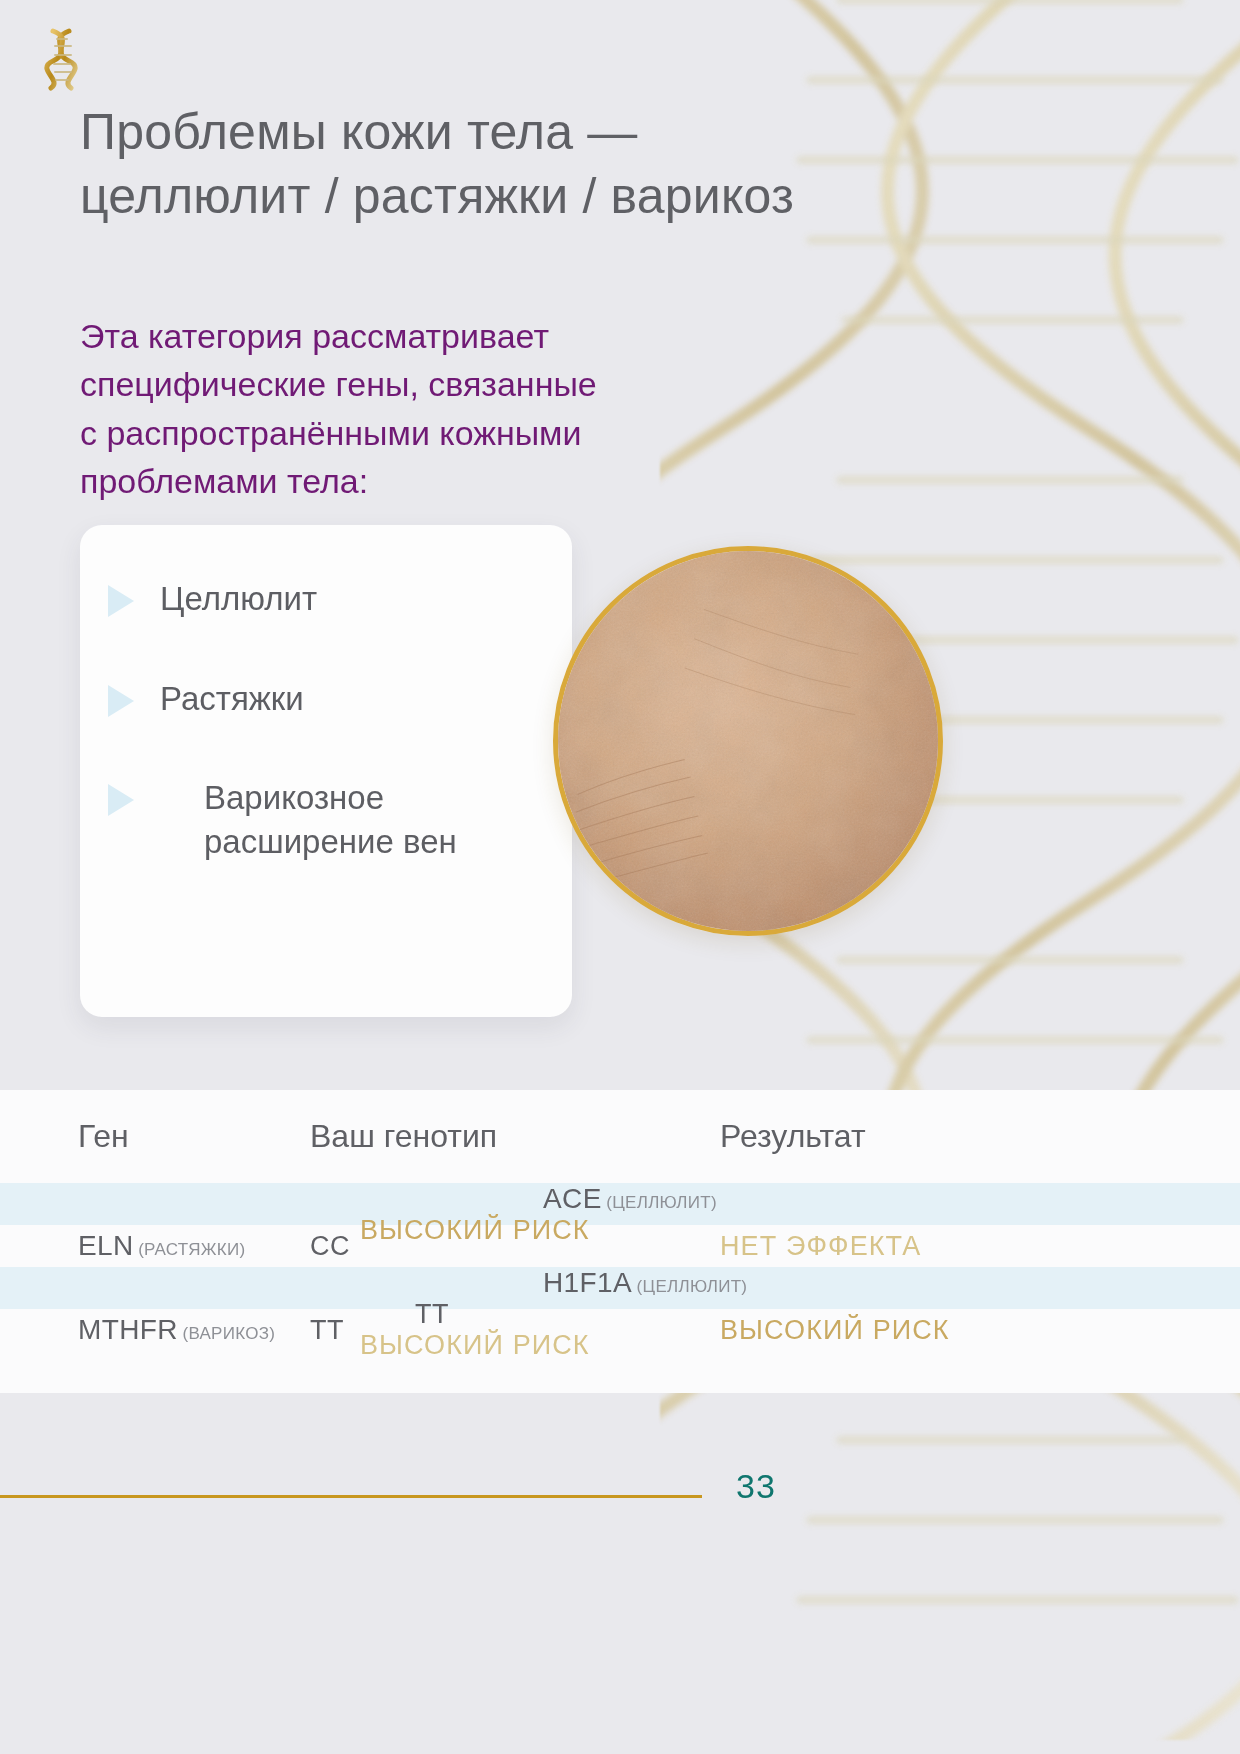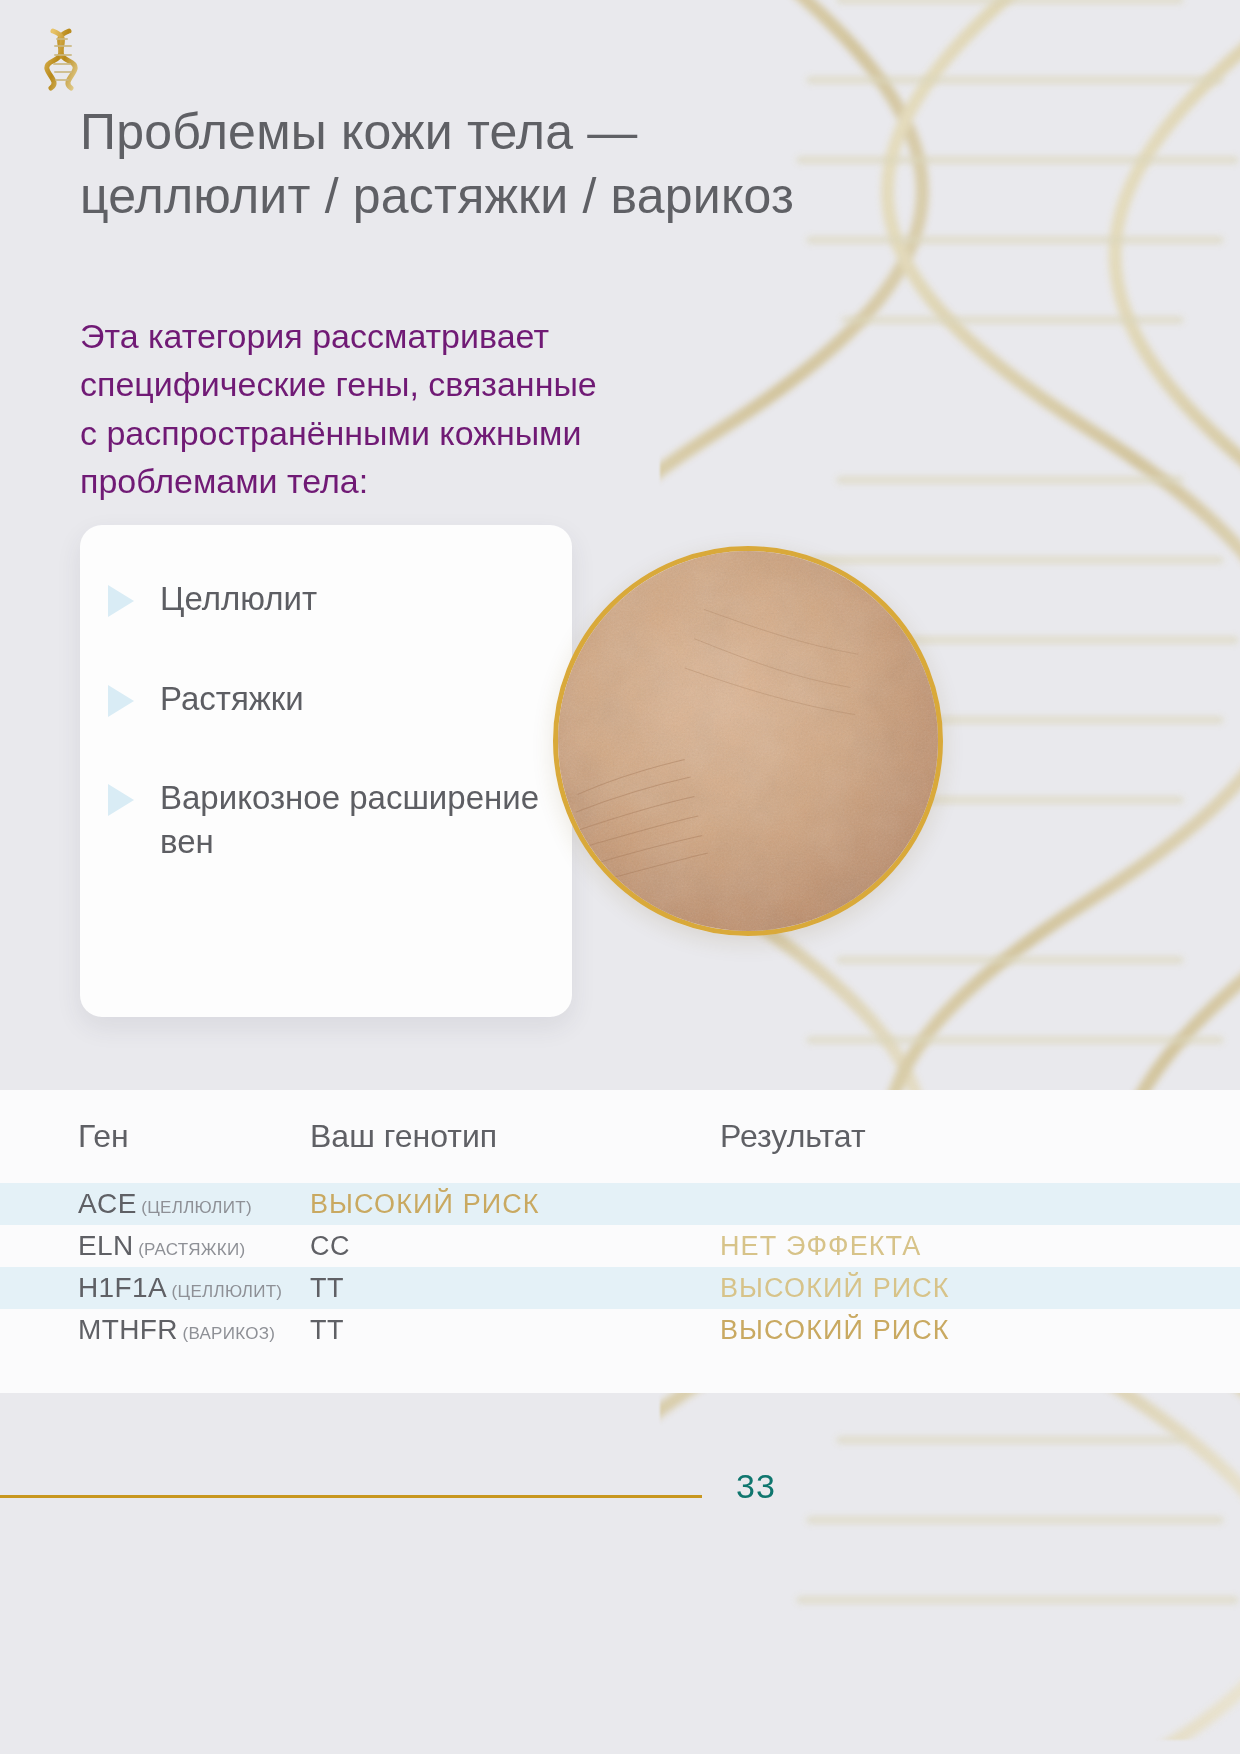--- a/index.html
+++ b/index.html
@@ -83,21 +83,21 @@
     position: absolute;
     left: 28px;
     top: 52px;
     right: 20px;
   }
   .bullet {
     display: flex;
     align-items: flex-start;
     margin-bottom: 56px;
   }
-  .bullet:last-child { margin-bottom: 11px; }
+  .bullet:last-child { margin-bottom: 11px; gap: 44px; }
   .tri {
     flex: 0 0 auto;
     width: 0; height: 0;
     border-top: 16px solid transparent;
     border-bottom: 16px solid transparent;
     border-left: 26px solid #d9ecf5;
     margin-top: 8px;
     margin-right: 26px;
   }
   .bullet-label {
@@ -132,21 +132,21 @@
   .thead {
     height: 93px;
     background: #fbfbfc;
   }
   .thead .cell {
     font-size: 32px;
     font-weight: 300;
     color: #5f6065;
   }
   .tbody .trow { height: 42px; }
-  .tbody .trow.odd  { background: #e4f1f7; }
+  .tbody .trow.odd  { background: #e4f1f7; flex-direction: column; }
   .tbody .trow.even { background: #fbfbfc; }
   .tfoot { height: 34px; background: #fbfbfc; }
 
   .cell { flex: 0 0 auto; }
   .c-gene   { width: 310px; padding-left: 78px; }
   .c-geno   { width: 410px; }
   .c-result { width: 520px; }
 
   .gene-name {
     font-size: 28px;

